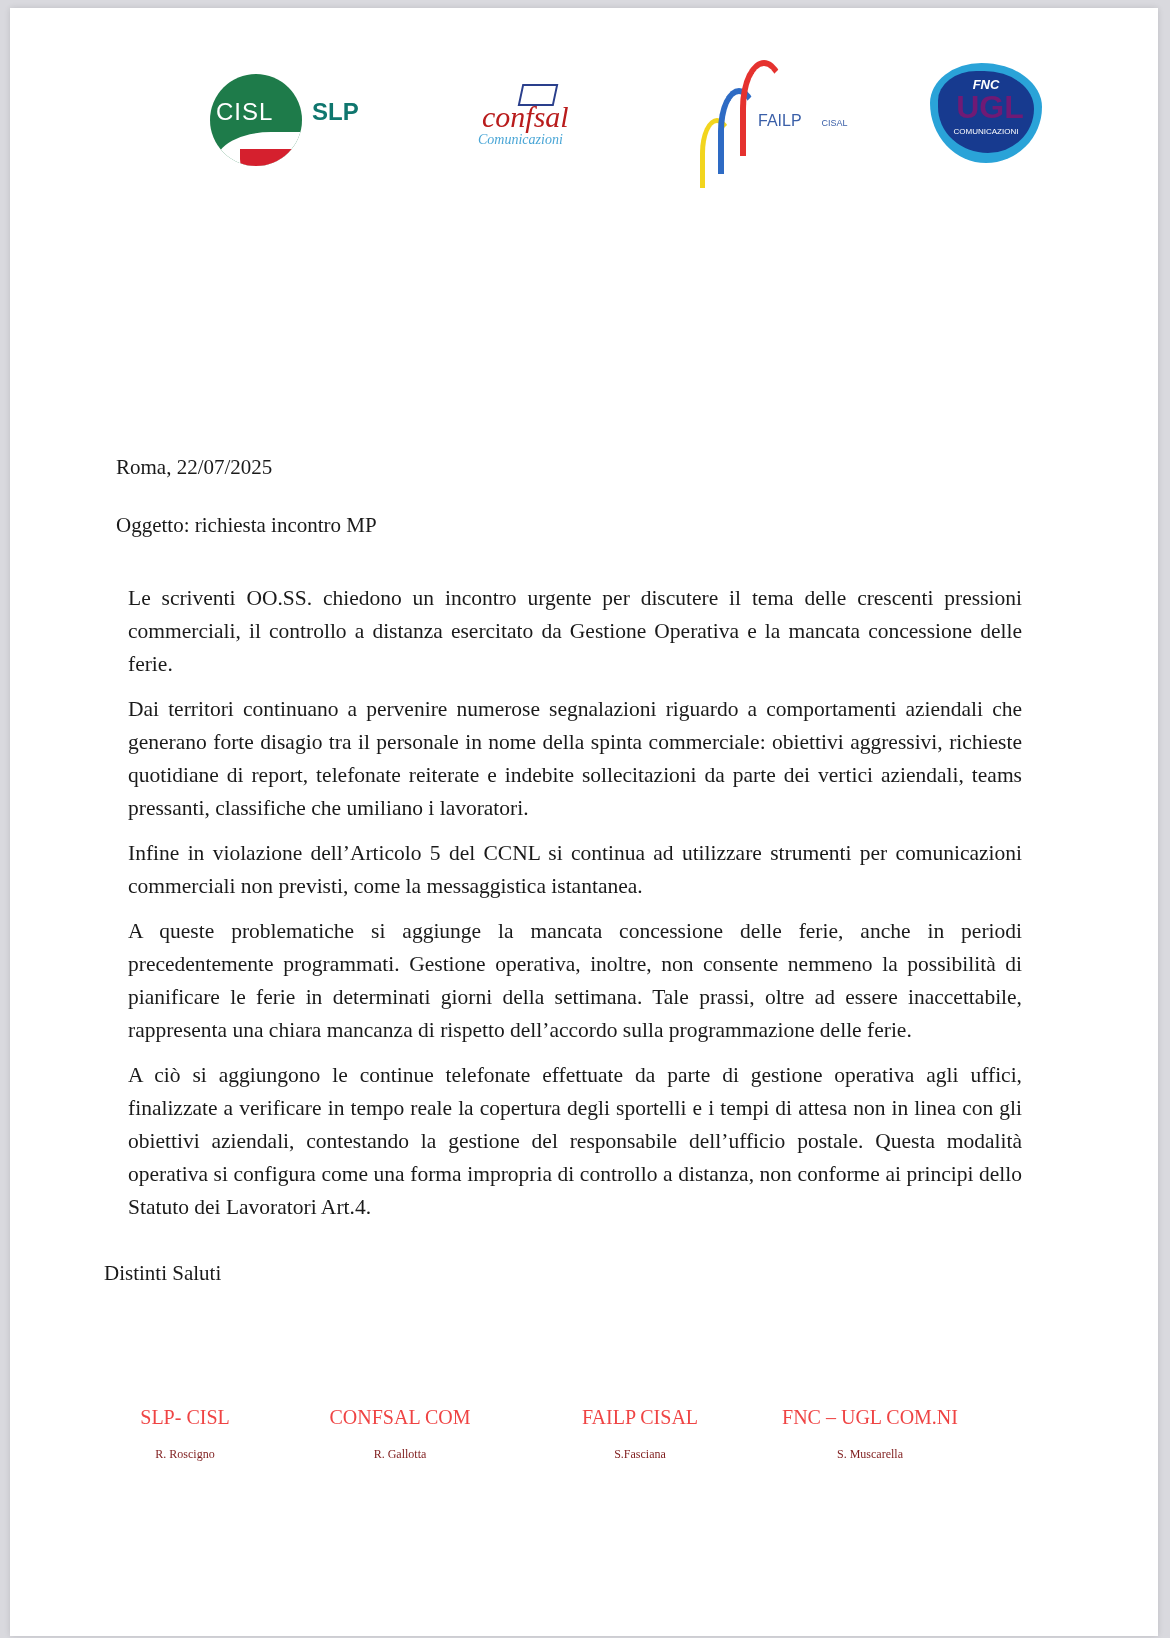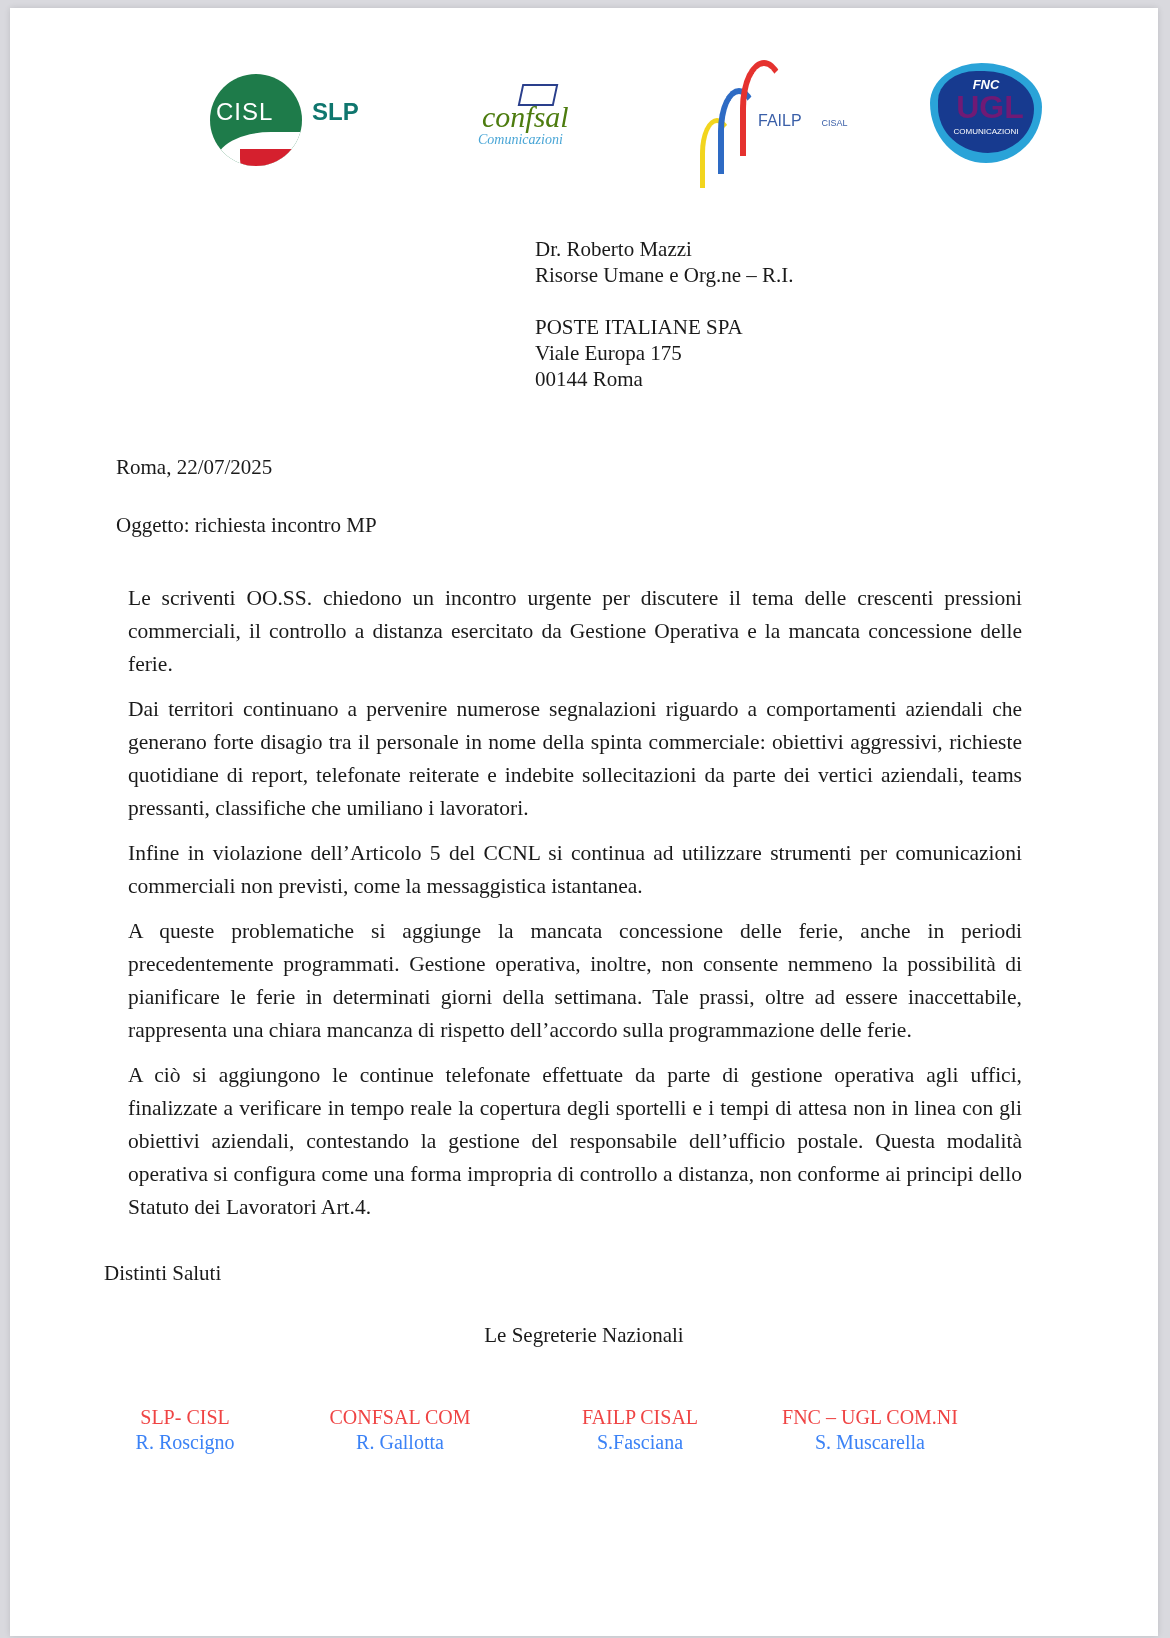--- a/index.html
+++ b/index.html
@@ -43,21 +43,21 @@
     position: absolute; left: 112px; top: 30px;
     font-family: "Liberation Sans", sans-serif; font-weight: bold;
     color: #0f766e; font-size: 24px;
   }
 
   
   .logo-confsal { left: 450px; top: 72px; width: 145px; height: 80px; }
   .confsal-main {
     position: absolute; left: 22px; top: 20px;
     font-family: "Liberation Serif", serif; font-style: italic;
-    color: #4d7c0f; font-size: 30px;
+    color: #b91c1c; font-size: 30px;
   }
   .confsal-sub {
     position: absolute; left: 18px; top: 52px;
     font-family: "Liberation Serif", serif; font-style: italic;
     color: #4aa6d6; font-size: 14px;
   }
   .confsal-env {
     position: absolute; left: 60px; top: 4px; width: 32px; height: 18px;
     border: 2px solid #2a3f8c; transform: skewX(-12deg);
   }
@@ -97,21 +97,21 @@
     position: absolute; left: 106px; top: 562px; width: 918px;
     text-align: justify; line-height: 33px; font-size: 21.5px;
   }
   .body p { margin: 12px; }
   .closing { position: absolute; left: 94px; top: 1252px; }
   .signers-title { position: absolute; left: 0; width: 1148px; top: 1314px; text-align: center; padding-left: 0; }
   .signers-title span { display: inline-block; margin-left: 0; }
   .signers { position: absolute; left: 100px; top: 1398px; width: 900px; }
   .signer { position: absolute; text-align: center; }
   .signer .org { font-size: 20px; color: #ef4444; }
-  .signer .name { font-size: 20px; color: #3b82f6; margin-top: 2px; }
+  .signer .name { font-size: 12px; color: #7f1d1d; margin-top: 18px; }
 </style>
 </head>
 <body>
 
 <div class="page">
 
   <div class="logos">
     <div class="logo logo-cisl">
       <div class="cisl-circle">
         <div class="cisl-white"></div>
@@ -136,43 +136,33 @@
 
     <div class="logo logo-ugl">
       <div class="ugl-outer"></div>
       <div class="ugl-inner"></div>
       <span class="ugl-fnc">FNC</span>
       <span class="ugl-main">UGL</span>
       <span class="ugl-sub">COMUNICAZIONI</span>
     </div>
   </div>
 
-  <div class="recipient text">
-    <div>Dr. Roberto Mazzi</div>
-    <div>Risorse Umane e Org.ne – R.I.</div>
-    <div class="block2">
-      <div>POSTE ITALIANE SPA</div>
-      <div>Viale Europa 175</div>
-      <div>00144 Roma</div>
-    </div>
-  </div>
 
   <div class="date text">Roma, 22/07/2025</div>
   <div class="subject text">Oggetto: richiesta incontro MP</div>
 
   <div class="body text">
     <p>Le scriventi OO.SS. chiedono un incontro urgente per discutere il tema delle crescenti pressioni commerciali, il controllo a distanza esercitato da Gestione Operativa e la mancata concessione delle ferie.</p>
     <p>Dai territori continuano a pervenire numerose segnalazioni riguardo a comportamenti aziendali che generano forte disagio tra il personale in nome della spinta commerciale: obiettivi aggressivi, richieste quotidiane di report, telefonate reiterate e indebite sollecitazioni da parte dei vertici aziendali, teams pressanti, classifiche che umiliano i lavoratori.</p>
     <p>Infine in violazione dell’Articolo 5 del CCNL si continua ad utilizzare strumenti per comunicazioni commerciali non previsti, come la messaggistica istantanea.</p>
     <p>A queste problematiche si aggiunge la mancata concessione delle ferie, anche in periodi precedentemente programmati. Gestione operativa, inoltre, non consente nemmeno la possibilità di pianificare le ferie in determinati giorni della settimana. Tale prassi, oltre ad essere inaccettabile, rappresenta una chiara mancanza di rispetto dell’accordo sulla programmazione delle ferie.</p>
     <p>A ciò si aggiungono le continue telefonate effettuate da parte di gestione operativa agli uffici, finalizzate a verificare in tempo reale la copertura degli sportelli e i tempi di attesa non in linea con gli obiettivi aziendali, contestando la gestione del responsabile dell’ufficio postale. Questa modalità operativa si configura come una forma impropria di controllo a distanza, non conforme ai principi dello Statuto dei Lavoratori Art.4.</p>
   </div>
 
   <div class="closing text">Distinti Saluti</div>
-  <div class="signers-title text"><span>Le Segreterie Nazionali</span></div>
 
   <div class="signers">
     <div class="signer" style="left: 0px; width: 150px;">
       <div class="org">SLP- CISL</div>
       <div class="name">R. Roscigno</div>
     </div>
     <div class="signer" style="left: 190px; width: 200px;">
       <div class="org">CONFSAL COM</div>
       <div class="name">R. Gallotta</div>
     </div>

